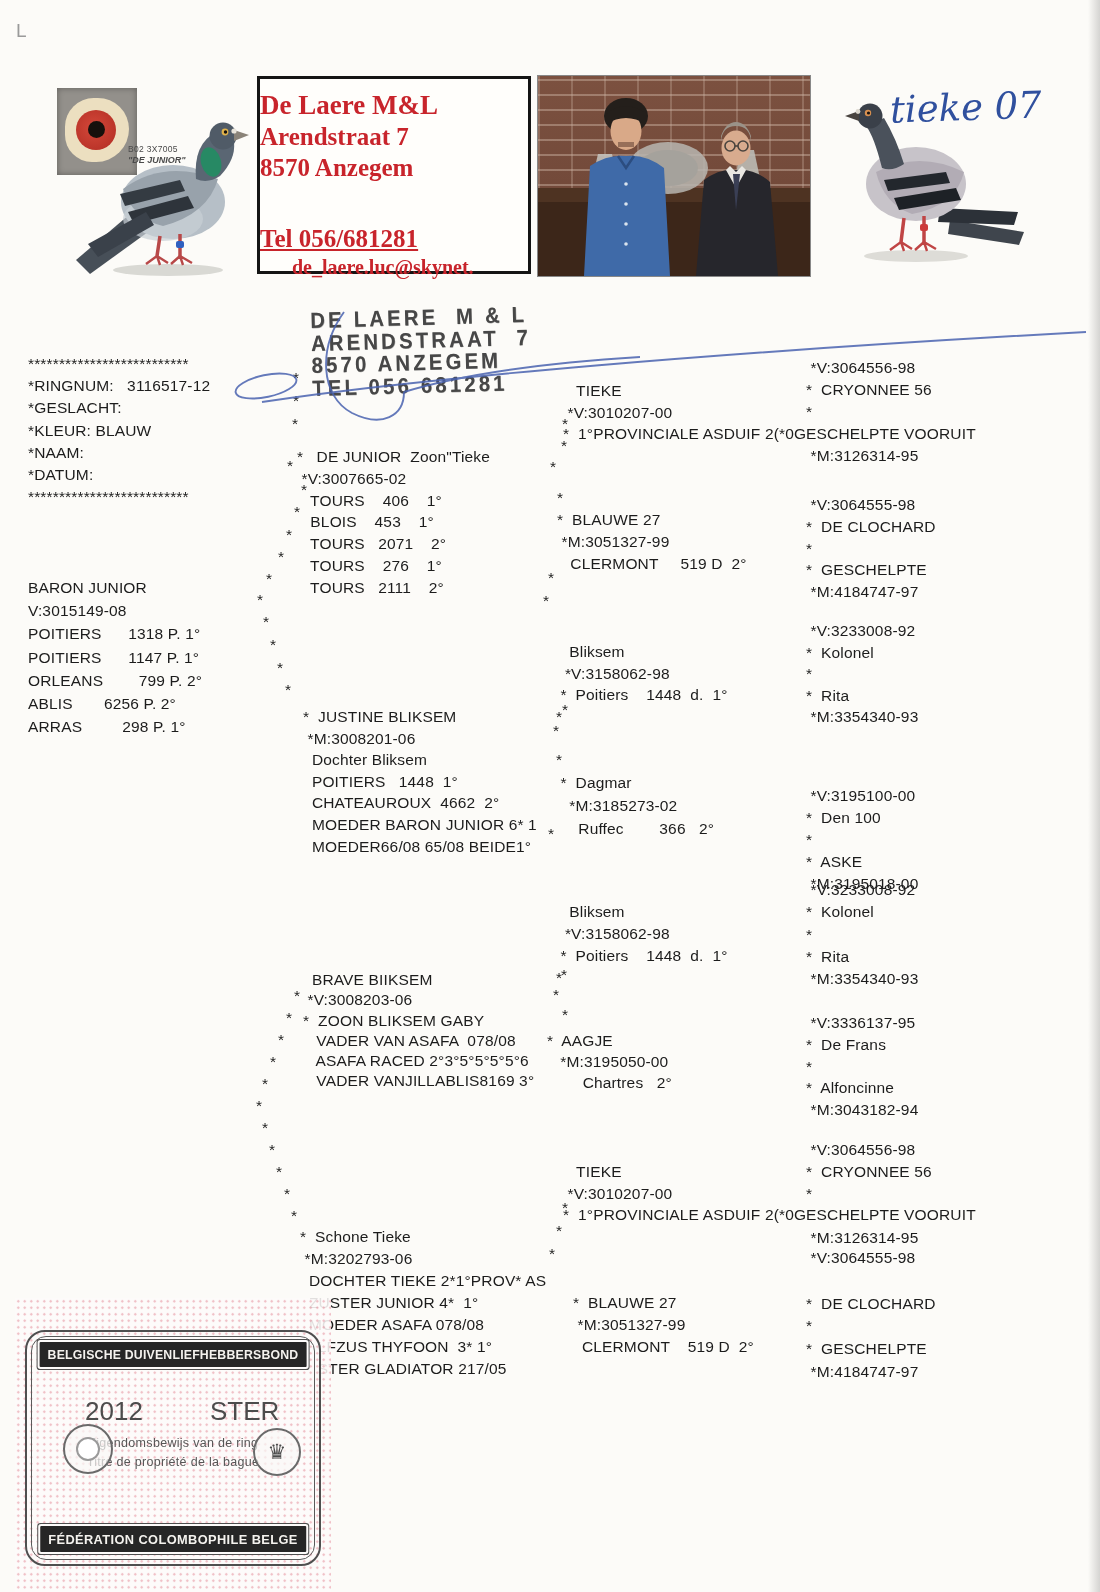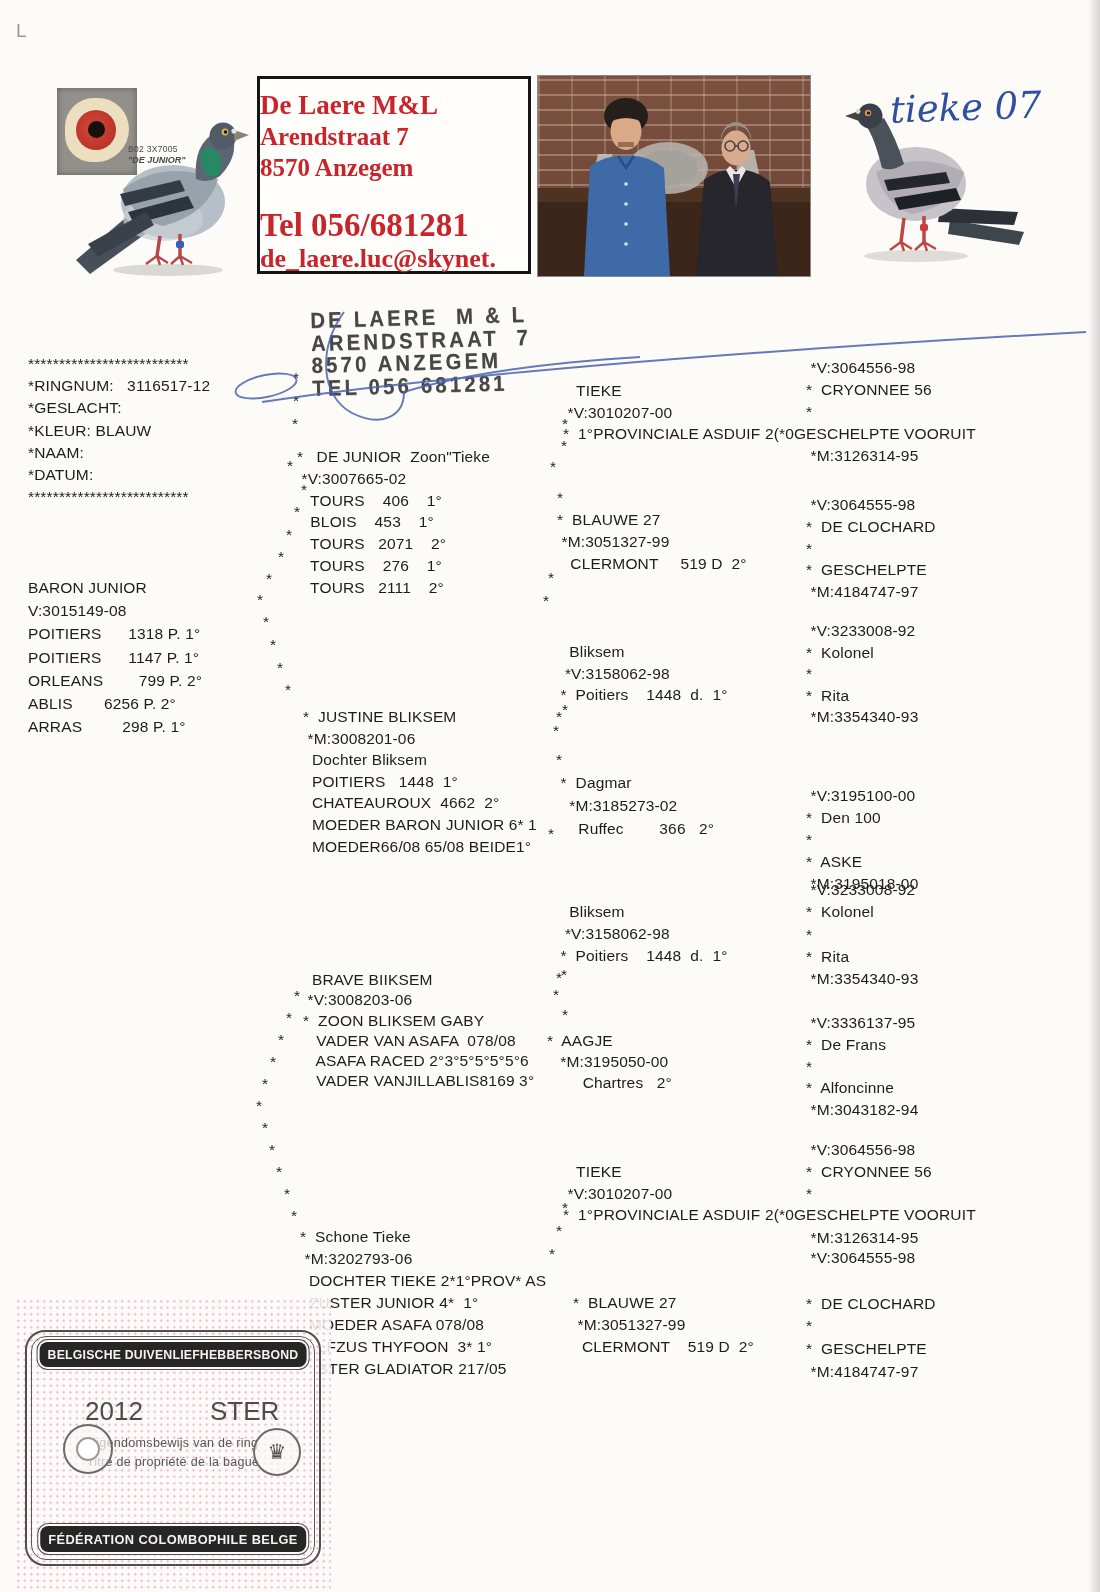--- a/index.html
+++ b/index.html
@@ -21,22 +21,22 @@
   .eye-caption .l2{font-size:9px;font-weight:bold;font-style:italic;}
 
   .pigeon1-wrap{position:absolute;left:68px;top:84px;width:196px;height:198px;z-index:3;}
   .pigeon2-wrap{position:absolute;left:824px;top:80px;width:206px;height:192px;z-index:3;}
 
   .red-card{position:absolute;left:257px;top:76px;width:268px;height:192px;border:3px solid #141414;
         background:#fffefb;text-align:left;z-index:4;}
   .red-card div{font-family:"Liberation Serif",serif;font-weight:bold;color:#c8242b;}
   .rc1{font-size:27px;margin-top:11px;}
   .rc2,.rc3{font-size:25px;line-height:31px;}
-  .rc4{font-size:33px;margin-top:24px;}
-  .rc5{font-size:26px;line-height:29px;}
+  .rc4{font-size:25px;margin-top:42px;text-decoration:underline;}
+  .rc5{font-size:20px;line-height:29px;margin-left:32px;}
 
   .photo{position:absolute;left:538px;top:76px;width:272px;height:200px;z-index:3;
         background:
          repeating-linear-gradient(0deg, rgba(206,182,166,.45) 0 2px, transparent 2px 15px),
          repeating-linear-gradient(90deg, rgba(206,182,166,.3) 0 2px, transparent 2px 33px),
          linear-gradient(#7c5140,#6b4435);
         box-shadow:0 0 0 1px #888;}
   .handwritten{position:absolute;left:890px;top:86px;z-index:6;font-family:"DejaVu Serif",serif;
         font-style:italic;font-size:37px;color:#30509e;transform:rotate(-2deg);}
 
@@ -56,21 +56,21 @@
   
   .ring-stamp{position:absolute;left:15px;top:1298px;width:316px;height:294px;z-index:5;
         background-color:rgba(253,250,249,.88);
         background-image:radial-gradient(circle, rgba(228,138,152,.55) 1.1px, transparent 1.35px);
         background-size:6.5px 6.5px;border-bottom:2px solid #b6b4b0;}
   .rs-frame{position:absolute;left:10px;top:32px;width:292px;height:232px;border:2px solid #4f4f4f;
         border-radius:20px;}
   .rs-frame::before{content:'';position:absolute;left:4px;top:4px;right:4px;bottom:4px;
         border:1px solid #5a5a5a;border-radius:15px;}
   .rs-banner{position:absolute;left:50%;transform:translateX(-50%);background:#262626;color:#f4f2ee;
-        font-weight:bold;white-space:nowrap;text-align:center;border-radius:8px;
+        font-weight:bold;white-space:nowrap;text-align:center;border-radius:1px;
         box-shadow:0 0 0 2px #fdfbfa,0 0 0 3px #4f4f4f;padding:6px 8px 5px;}
   .rs-banner.top{top:10px;font-size:12.3px;letter-spacing:.2px;}
   .rs-banner.bottom{bottom:12px;font-size:12.8px;letter-spacing:.4px;}
   .rs-year-row{position:absolute;top:64px;left:0;width:100%;color:#4c4c4c;font-size:26px;}
   .rs-year{position:absolute;left:58px;}
   .rs-country{position:absolute;left:183px;}
   .rs-script{position:absolute;top:102px;left:0;width:100%;text-align:center;color:#565656;
         font-size:12.5px;line-height:19px;letter-spacing:.3px;}
   .rs-number{position:absolute;top:148px;left:0;width:100%;text-align:center;color:#3b3b3b;
         font-family:"Liberation Serif",serif;font-weight:bold;font-size:29px;letter-spacing:9px;}

